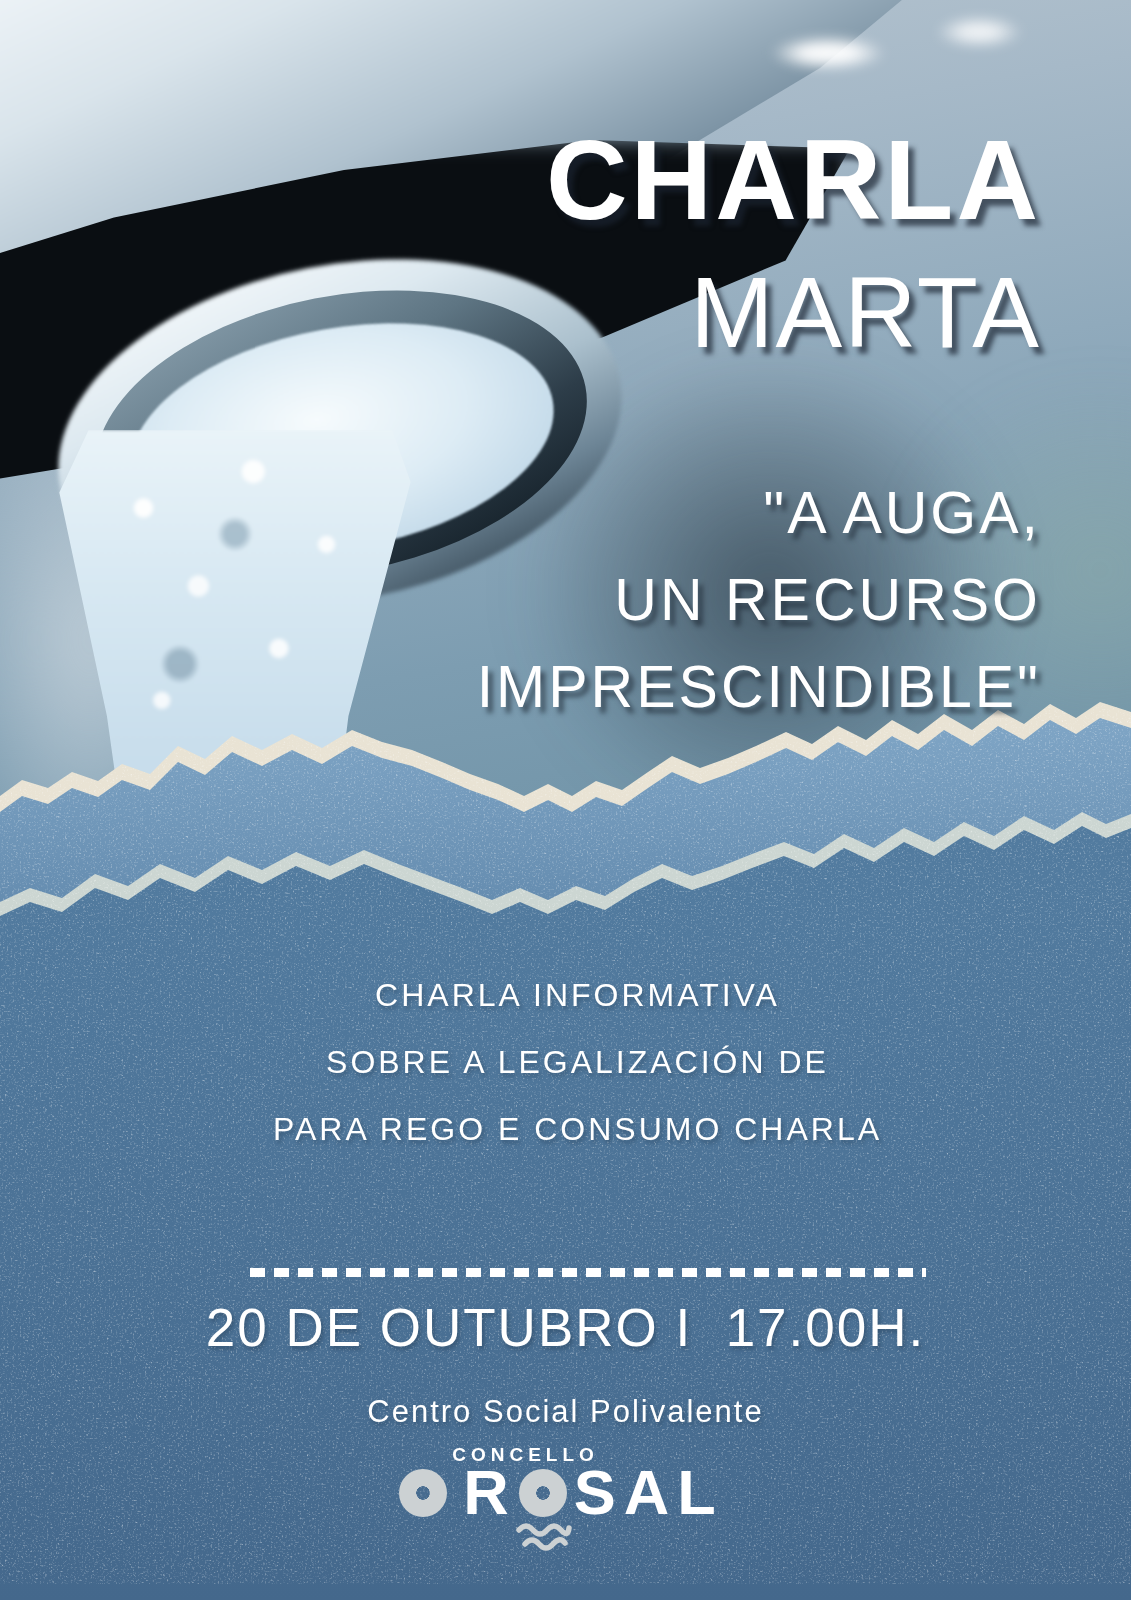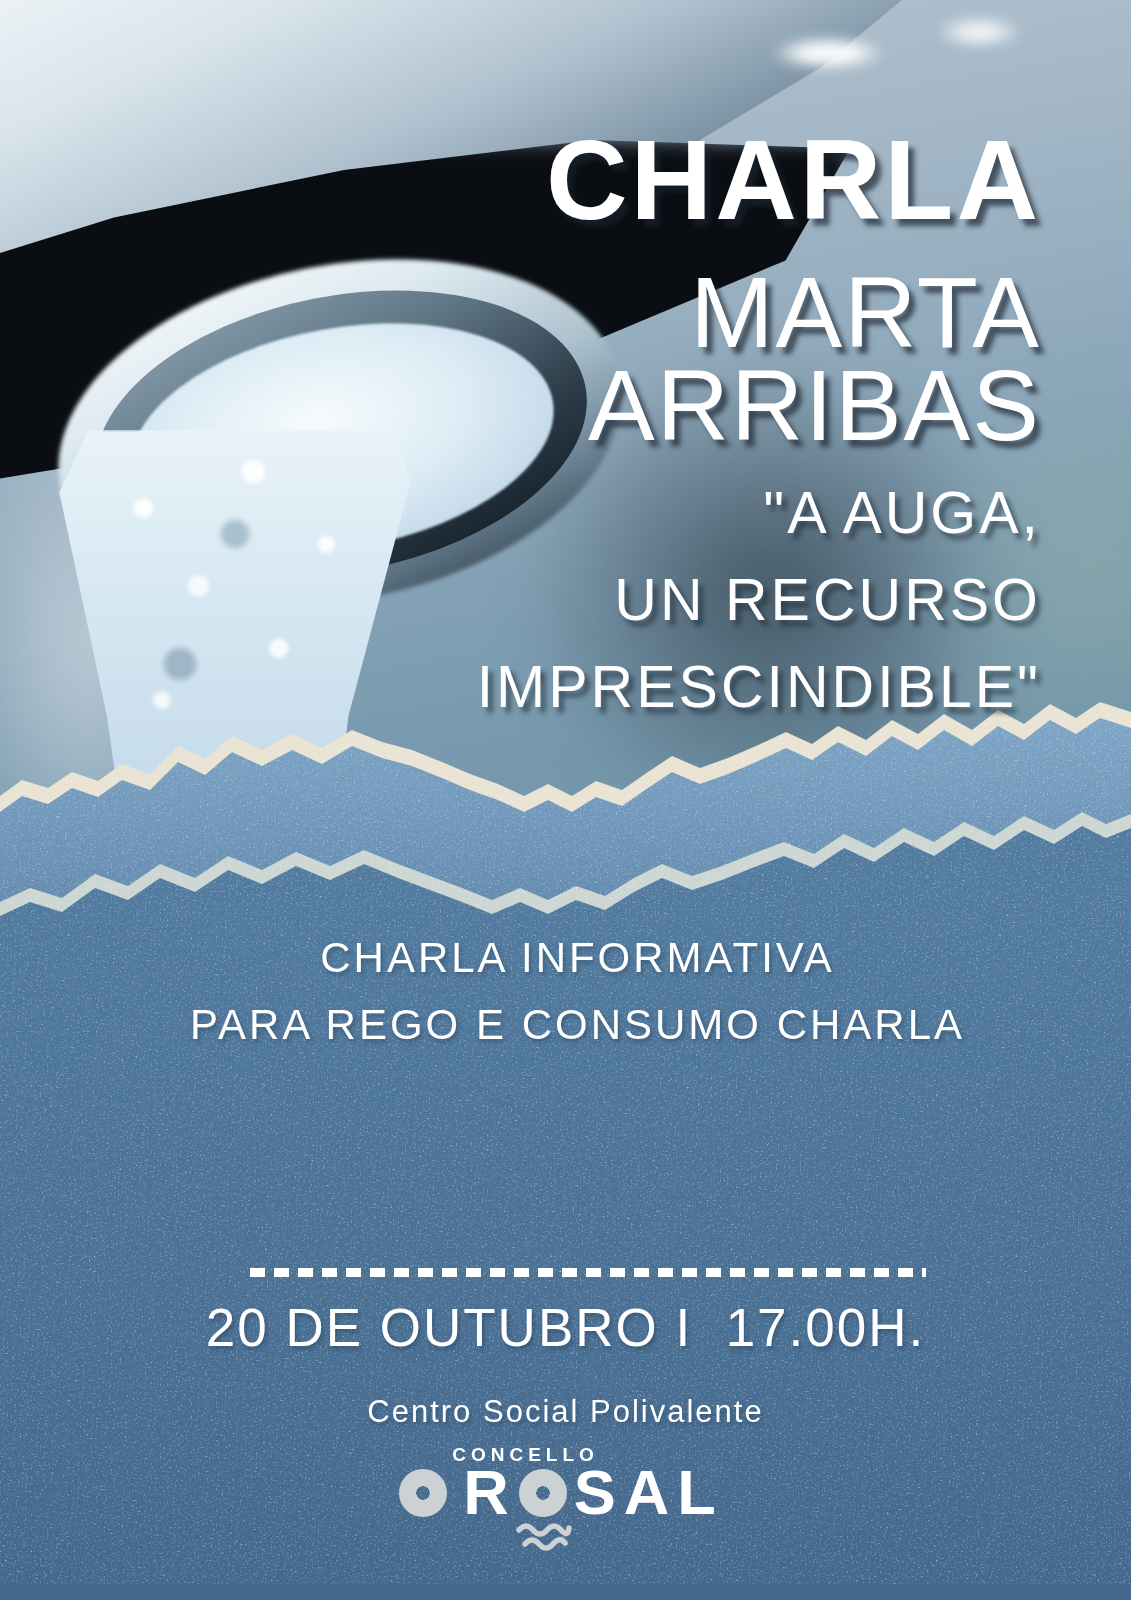--- a/index.html
+++ b/index.html
@@ -68,21 +68,21 @@
   .txt { position:absolute; color:#ffffff; }
   .right-align { right:90px; text-align:right; }
   .centered { left:0; right:0; text-align:center; }
 
   .title   { top:124px; font-size:113px; letter-spacing:3px; line-height:1;
              text-shadow:6px 7px 5px rgba(26,36,48,.68); }
   .speaker { top:266px; font-size:100px; line-height:93px; letter-spacing:2px;
              text-shadow:6px 7px 5px rgba(26,36,48,.68); }
   .quote   { top:470px; font-size:59px; line-height:87px; letter-spacing:3px;
              text-shadow:5px 6px 5px rgba(26,36,48,.6); }
-  .info    { top:924px; font-size:42px; line-height:67px; letter-spacing:3px;
+  .info    { top:962px; font-size:32px; line-height:67px; letter-spacing:3px;
              text-shadow:2px 3px 4px rgba(20,42,62,.38);padding-left:24px; }
   .dashes  { position:absolute; left:250px; top:1268px; width:676px; height:9px;
              background:repeating-linear-gradient(90deg,#ffffff 0 15px,rgba(255,255,255,0) 15px 24px); }
   .date    { top:1297px; font-size:53px; letter-spacing:2px; white-space:pre;
              text-shadow:2px 3px 4px rgba(20,42,62,.38); }
   .venue   { top:1394px; font-size:31px; letter-spacing:2px;
              text-shadow:2px 3px 4px rgba(20,42,62,.35); }
 
   
   .logo-concello { top:1444px; font-size:19px; font-weight:700; letter-spacing:5px;
@@ -141,31 +141,31 @@
     <use href="#crest1" fill="url(#g1)"></use>
     <use href="#crest2" transform="translate(0,-14)" fill="#ccd6d2"></use>
     <use href="#crest2" fill="url(#g2)"></use>
     <rect x="0" y="690" width="1131" height="910" filter="url(#speckle)" clip-path="url(#paperclip)" opacity="0.5"></rect>
   </svg>
 
   <h1 class="txt right-align title">CHARLA</h1>
 
   <div class="txt right-align speaker">
     <div>MARTA</div>
-    <div>ARRIBAS</div>
   </div>
 
   <div class="txt right-align quote">
     <div>"A AUGA,</div>
     <div>UN RECURSO</div>
     <div>IMPRESCINDIBLE"</div>
   </div>
 
   <div class="txt centered info">
     <div>CHARLA INFORMATIVA</div>
+    <div>SOBRE A LEGALIZACIÓN DE</div>
     <div>PARA REGO E CONSUMO CHARLA</div>
   </div>
 
   <div class="dashes"></div>
 
   <div class="txt centered date">20 DE OUTUBRO I  17.00H.</div>
   <div class="txt centered venue">Centro Social Polivalente</div>
 
   <div class="txt centered logo-concello">CONCELLO</div>
   <div class="logo-name">

